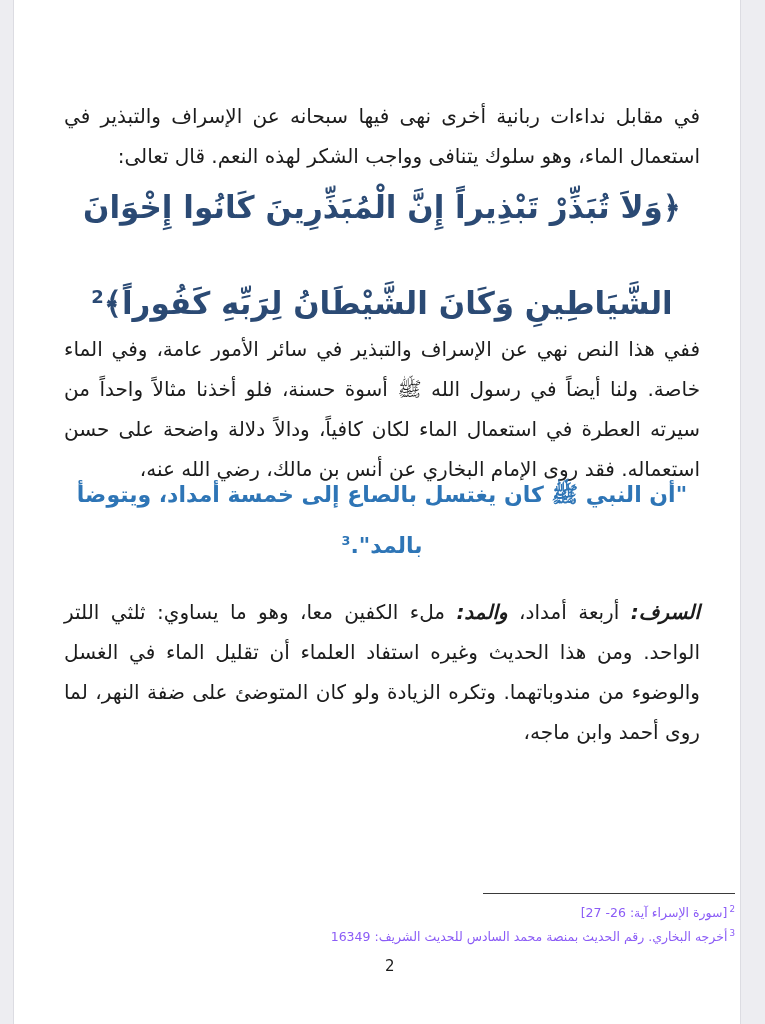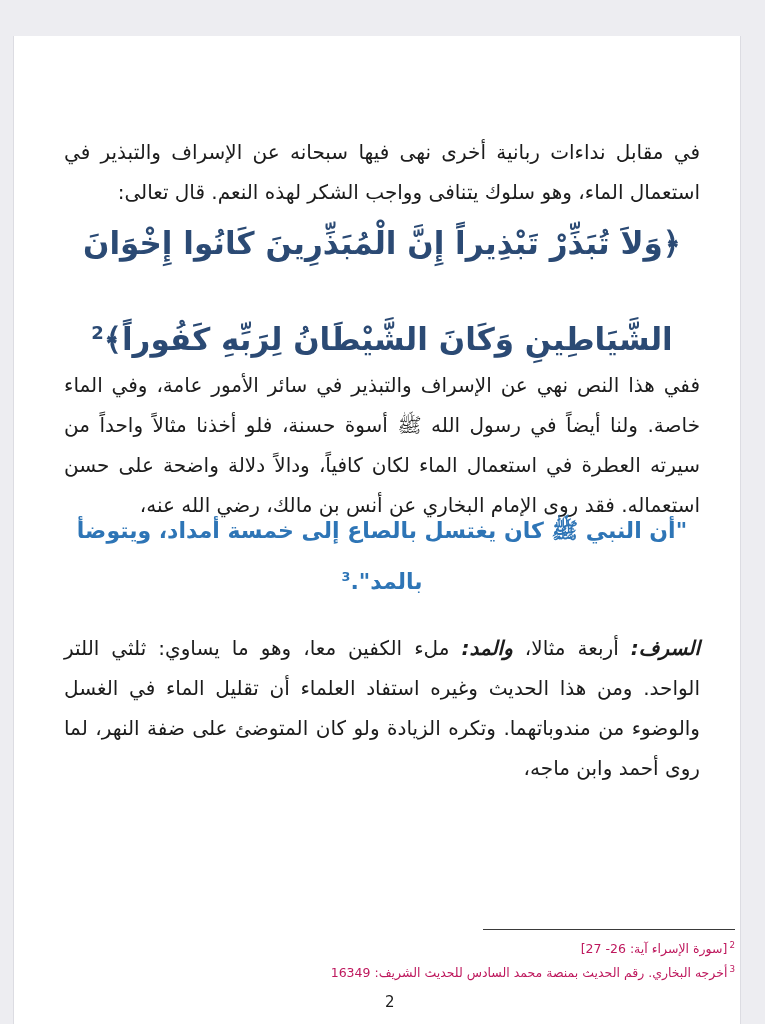--- a/index.html
+++ b/index.html
@@ -8,21 +8,20 @@
     width:765px; height:1024px;
     background:#ededf1;
     overflow:hidden;
     font-family:"DejaVu Sans", sans-serif;
   }
   .sheet {
     position:absolute; top:0; bottom:0; left:13px; right:24px;
     background:#ffffff;
     border-left:1px solid #dcdce2;
     border-right:1px solid #dcdce2;
-    margin-top:36px;
   }
   .content {
     position:absolute; top:0; bottom:0; left:50px; right:40px;
     direction:rtl;
   }
   .block { position:absolute; left:0; right:0; }
 
   .body-par {
     font-size:20px; line-height:40px; color:var(--body-color,#1c1c1c);
     text-align:justify; text-align-last:right;
@@ -43,21 +42,21 @@
   sup.ref { font-size:58%; vertical-align:super; font-weight:bold; }
 
   #p1 { top:76px; }
   #p2 { top:309px; }
   #h1 { top:472px; }
   #p3 { top:572px; }
   #h2 { top:698px; }
 
   .footnotes {
     position:absolute; top:893px; left:0; right:-35px;
-    font-size:12.5px; line-height:20px; color:#be185d;
+    font-size:12.5px; line-height:20px; color:#8b5cf6;
     text-align:right;
   }
   .fn-sep {
     width:252px; height:0;
     border-top:1.5px solid #3a3a3a;
     margin-bottom:5px;
   }
   .fn-line { white-space:nowrap; }
   .fn-line sup { font-size:70%; vertical-align:super; margin-left:2px; }
 
@@ -74,21 +73,21 @@
     <div class="content">
 
       <p class="block body-par" id="p1">في مقابل نداءات ربانية أخرى نهى فيها سبحانه عن الإسراف والتبذير في استعمال الماء، وهو سلوك يتنافى وواجب الشكر لهذه النعم. قال تعالى:</p>
 
       <div class="block verse" id="verse"><span>﴿وَلاَ تُبَذِّرْ تَبْذِيراً إِنَّ الْمُبَذِّرِينَ كَانُوا إِخْوَانَ الشَّيَاطِينِ وَكَانَ الشَّيْطَانُ لِرَبِّهِ كَفُوراً﴾</span><sup class="ref">2</sup></div>
 
       <p class="block body-par" id="p2">ففي هذا النص نهي عن الإسراف والتبذير في سائر الأمور عامة، وفي الماء خاصة. ولنا أيضاً في رسول الله ﷺ أسوة حسنة، فلو أخذنا مثالاً واحداً من سيرته العطرة في استعمال الماء لكان كافياً، ودالاً دلالة واضحة على حسن استعماله. فقد روى الإمام البخاري عن أنس بن مالك، رضي الله عنه،</p>
 
       <div class="block hadith" id="h1"><span>"أن النبي ﷺ كان يغتسل بالصاع إلى خمسة أمداد، ويتوضأ بالمد".</span><sup class="ref">3</sup></div>
 
-      <p class="block body-par" id="p3"><span class="bold">السرف:</span><span> أربعة مثالا، </span><span class="bold">والمد:</span><span> ملء الكفين معا، وهو ما يساوي: ثلثي اللتر الواحد. ومن هذا الحديث وغيره استفاد العلماء أن تقليل الماء في الغسل والوضوء من مندوباتهما. وتكره الزيادة ولو كان المتوضئ على ضفة النهر، لما روى أحمد وابن ماجه،</span></p>
+      <p class="block body-par" id="p3"><span class="bold">السرف:</span><span> أربعة أمداد، </span><span class="bold">والمد:</span><span> ملء الكفين معا، وهو ما يساوي: ثلثي اللتر الواحد. ومن هذا الحديث وغيره استفاد العلماء أن تقليل الماء في الغسل والوضوء من مندوباتهما. وتكره الزيادة ولو كان المتوضئ على ضفة النهر، لما روى أحمد وابن ماجه،</span></p>
 
 
       <div class="footnotes">
         <div class="fn-sep"></div>
         <div class="fn-line"><sup>2</sup><span>[سورة الإسراء آية: 26- 27]</span></div>
         <div class="fn-line"><sup>3</sup><span>أخرجه البخاري. رقم الحديث بمنصة محمد السادس للحديث الشريف: 16349</span></div>
       </div>
 
     </div>
     <div class="page-number">2</div>

